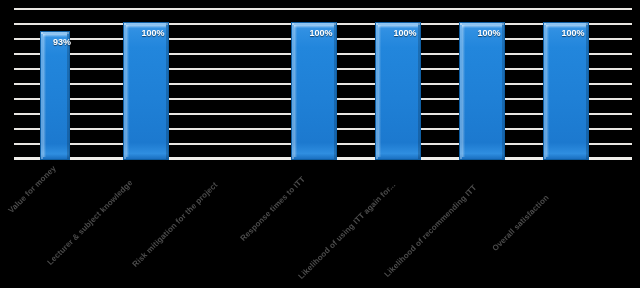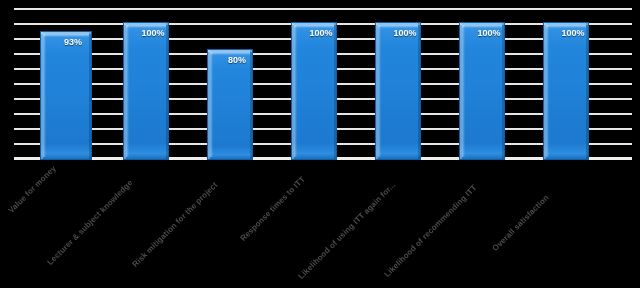--- a/index.html
+++ b/index.html
@@ -127,34 +127,29 @@
     <div class="gridline" style="top:60px;"></div>
     <div class="gridline" style="top:75px;"></div>
     <div class="gridline" style="top:90px;"></div>
     <div class="gridline" style="top:105px;"></div>
     <div class="gridline" style="top:120px;"></div>
     <div class="gridline" style="top:135px;"></div>
     <div class="gridline baseline" style="top:149px;"></div>
   </div>
 
   <div class="bar-layer">
-    <div class="bar" style="left: 26px; width: 52px; height: 128.8px;">
+    <div class="bar" style="left: 26px; width: 30px; height: 128.8px;">
       <span class="sheen-left"></span>
       <span class="sheen-top"></span>
       <span class="bar-value">93%</span>
     </div>
     <div class="bar" style="left: 109px; width: 46px; height: 138.4px;">
       <span class="sheen-left"></span>
       <span class="sheen-top"></span>
       <span class="bar-value">100%</span>
-    </div>
-    <div class="bar" style="left: 193px; width: 46px; height: 111.1px;">
-      <span class="sheen-left"></span>
-      <span class="sheen-top"></span>
-      <span class="bar-value">80%</span>
     </div>
     <div class="bar" style="left: 277px; width: 46px; height: 138.4px;">
       <span class="sheen-left"></span>
       <span class="sheen-top"></span>
       <span class="bar-value">100%</span>
     </div>
     <div class="bar" style="left: 361px; width: 46px; height: 138.4px;">
       <span class="sheen-left"></span>
       <span class="sheen-top"></span>
       <span class="bar-value">100%</span>

